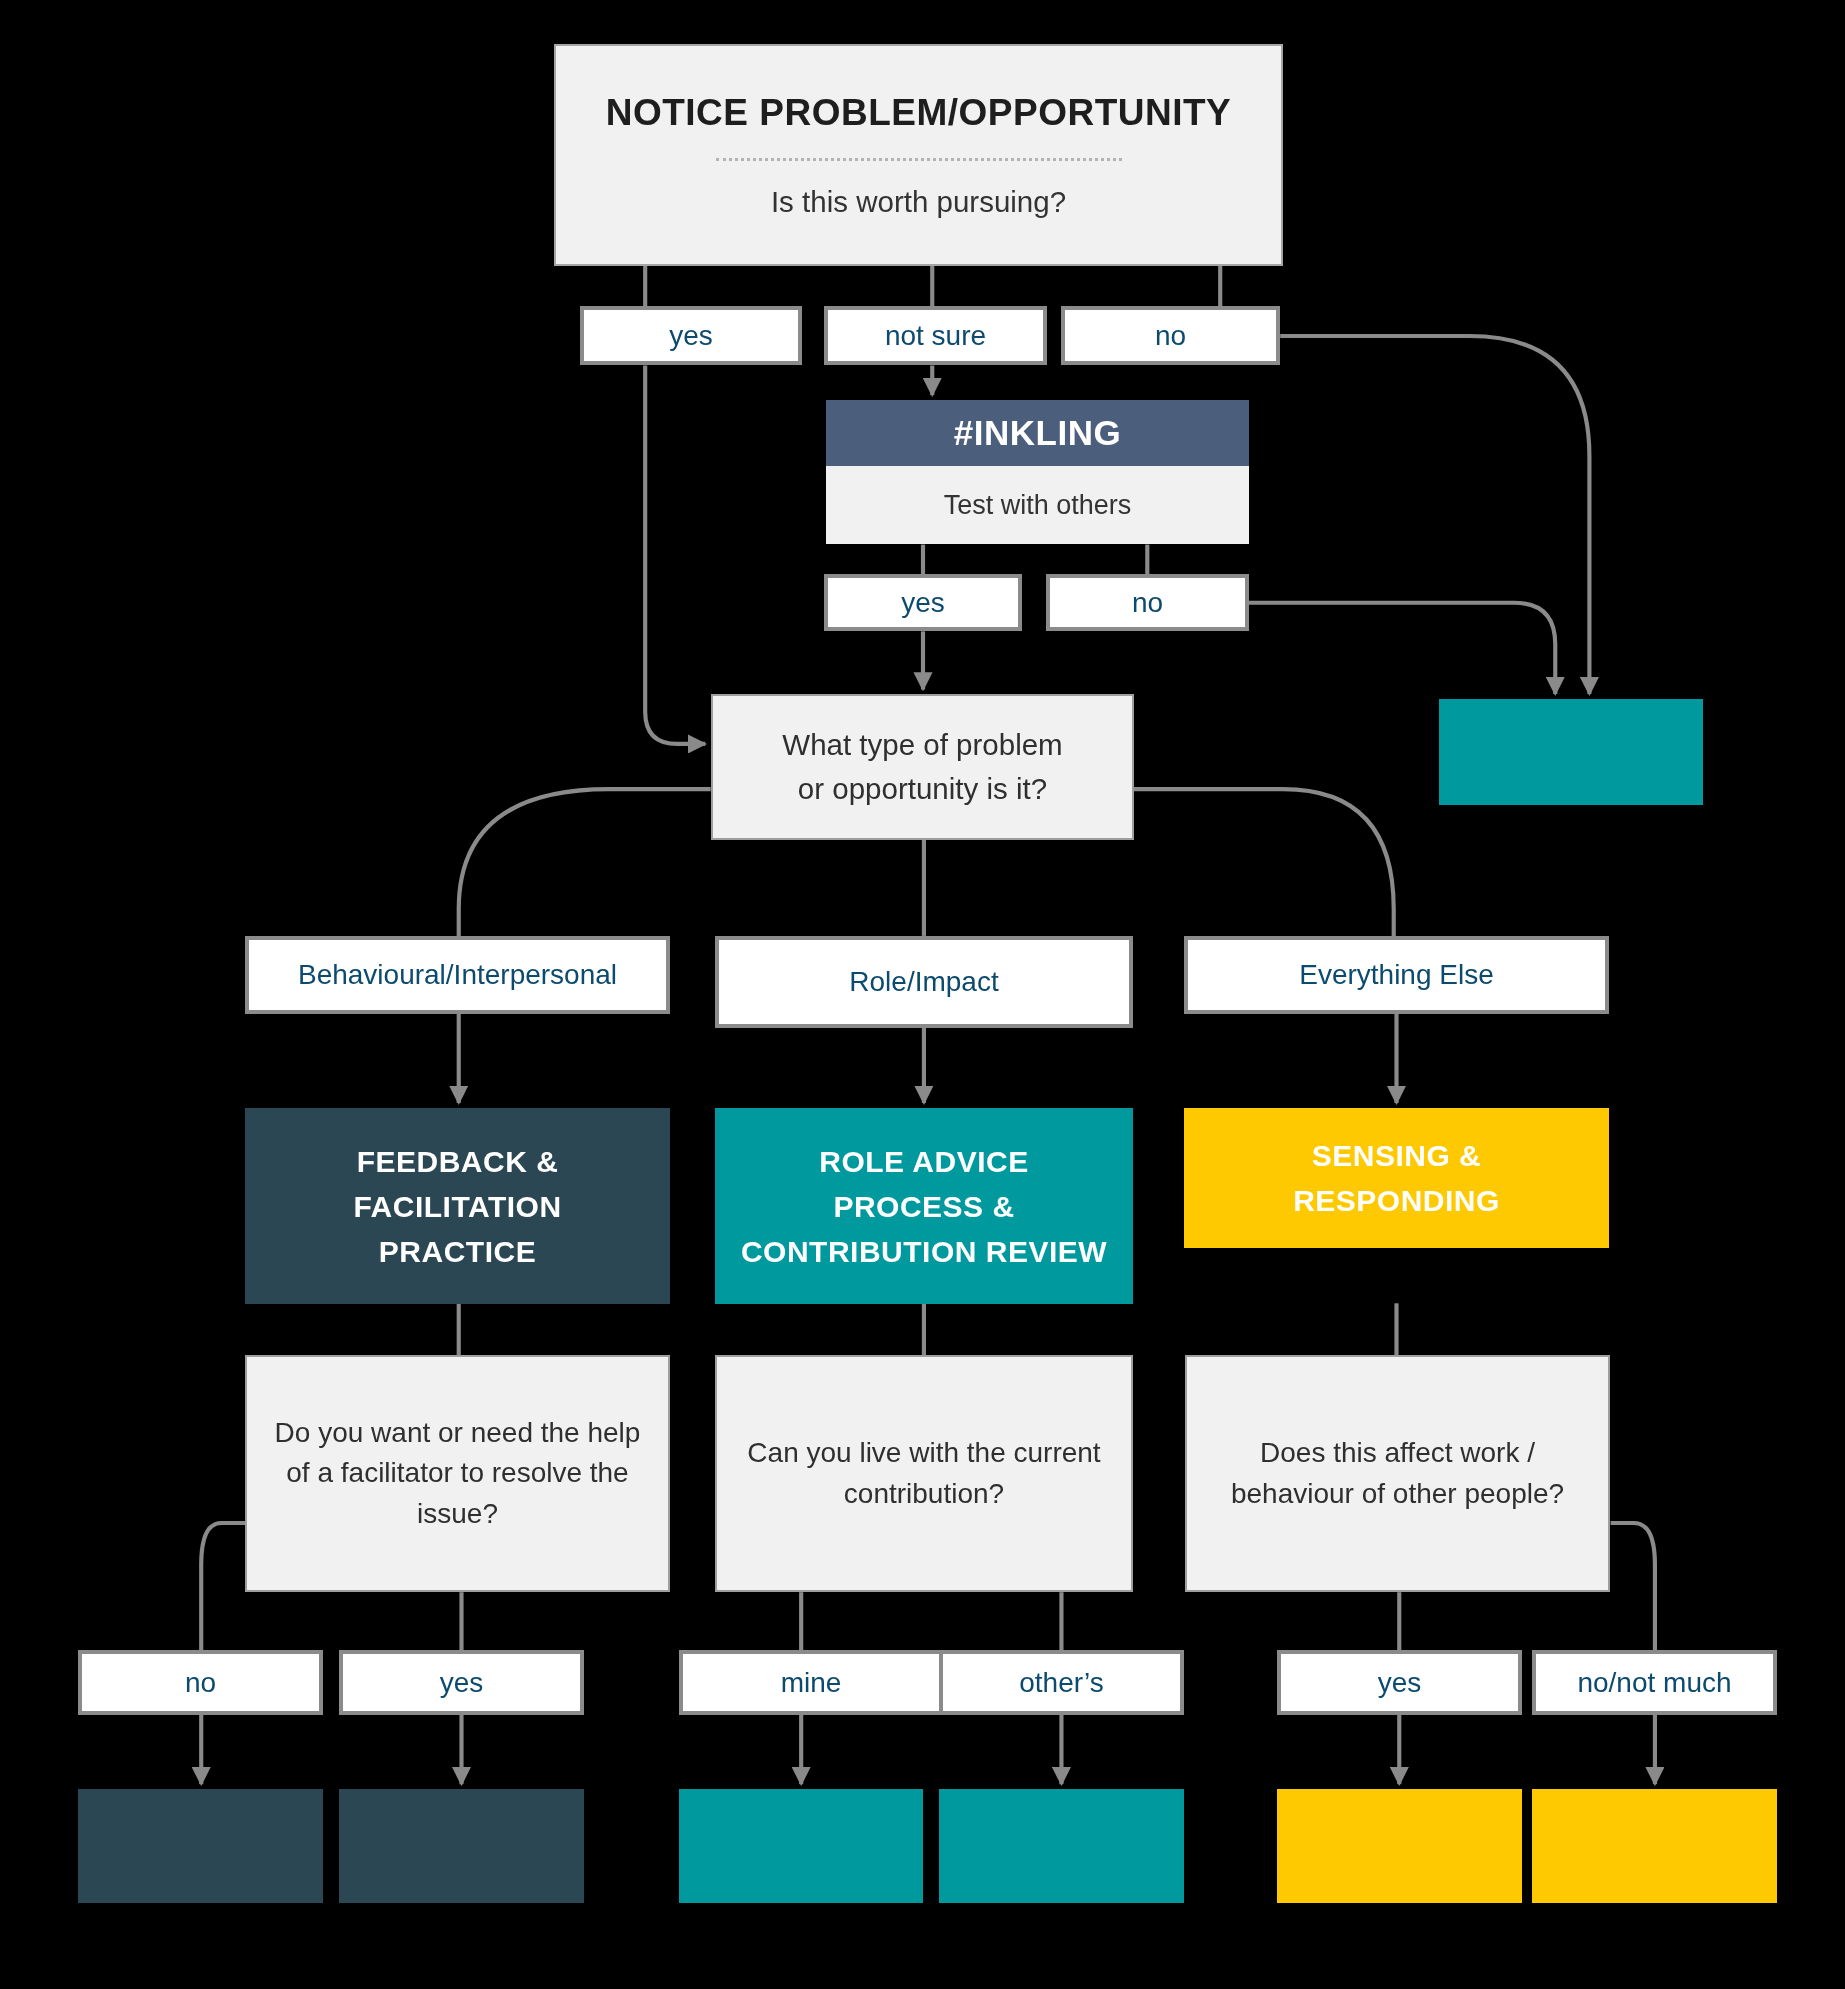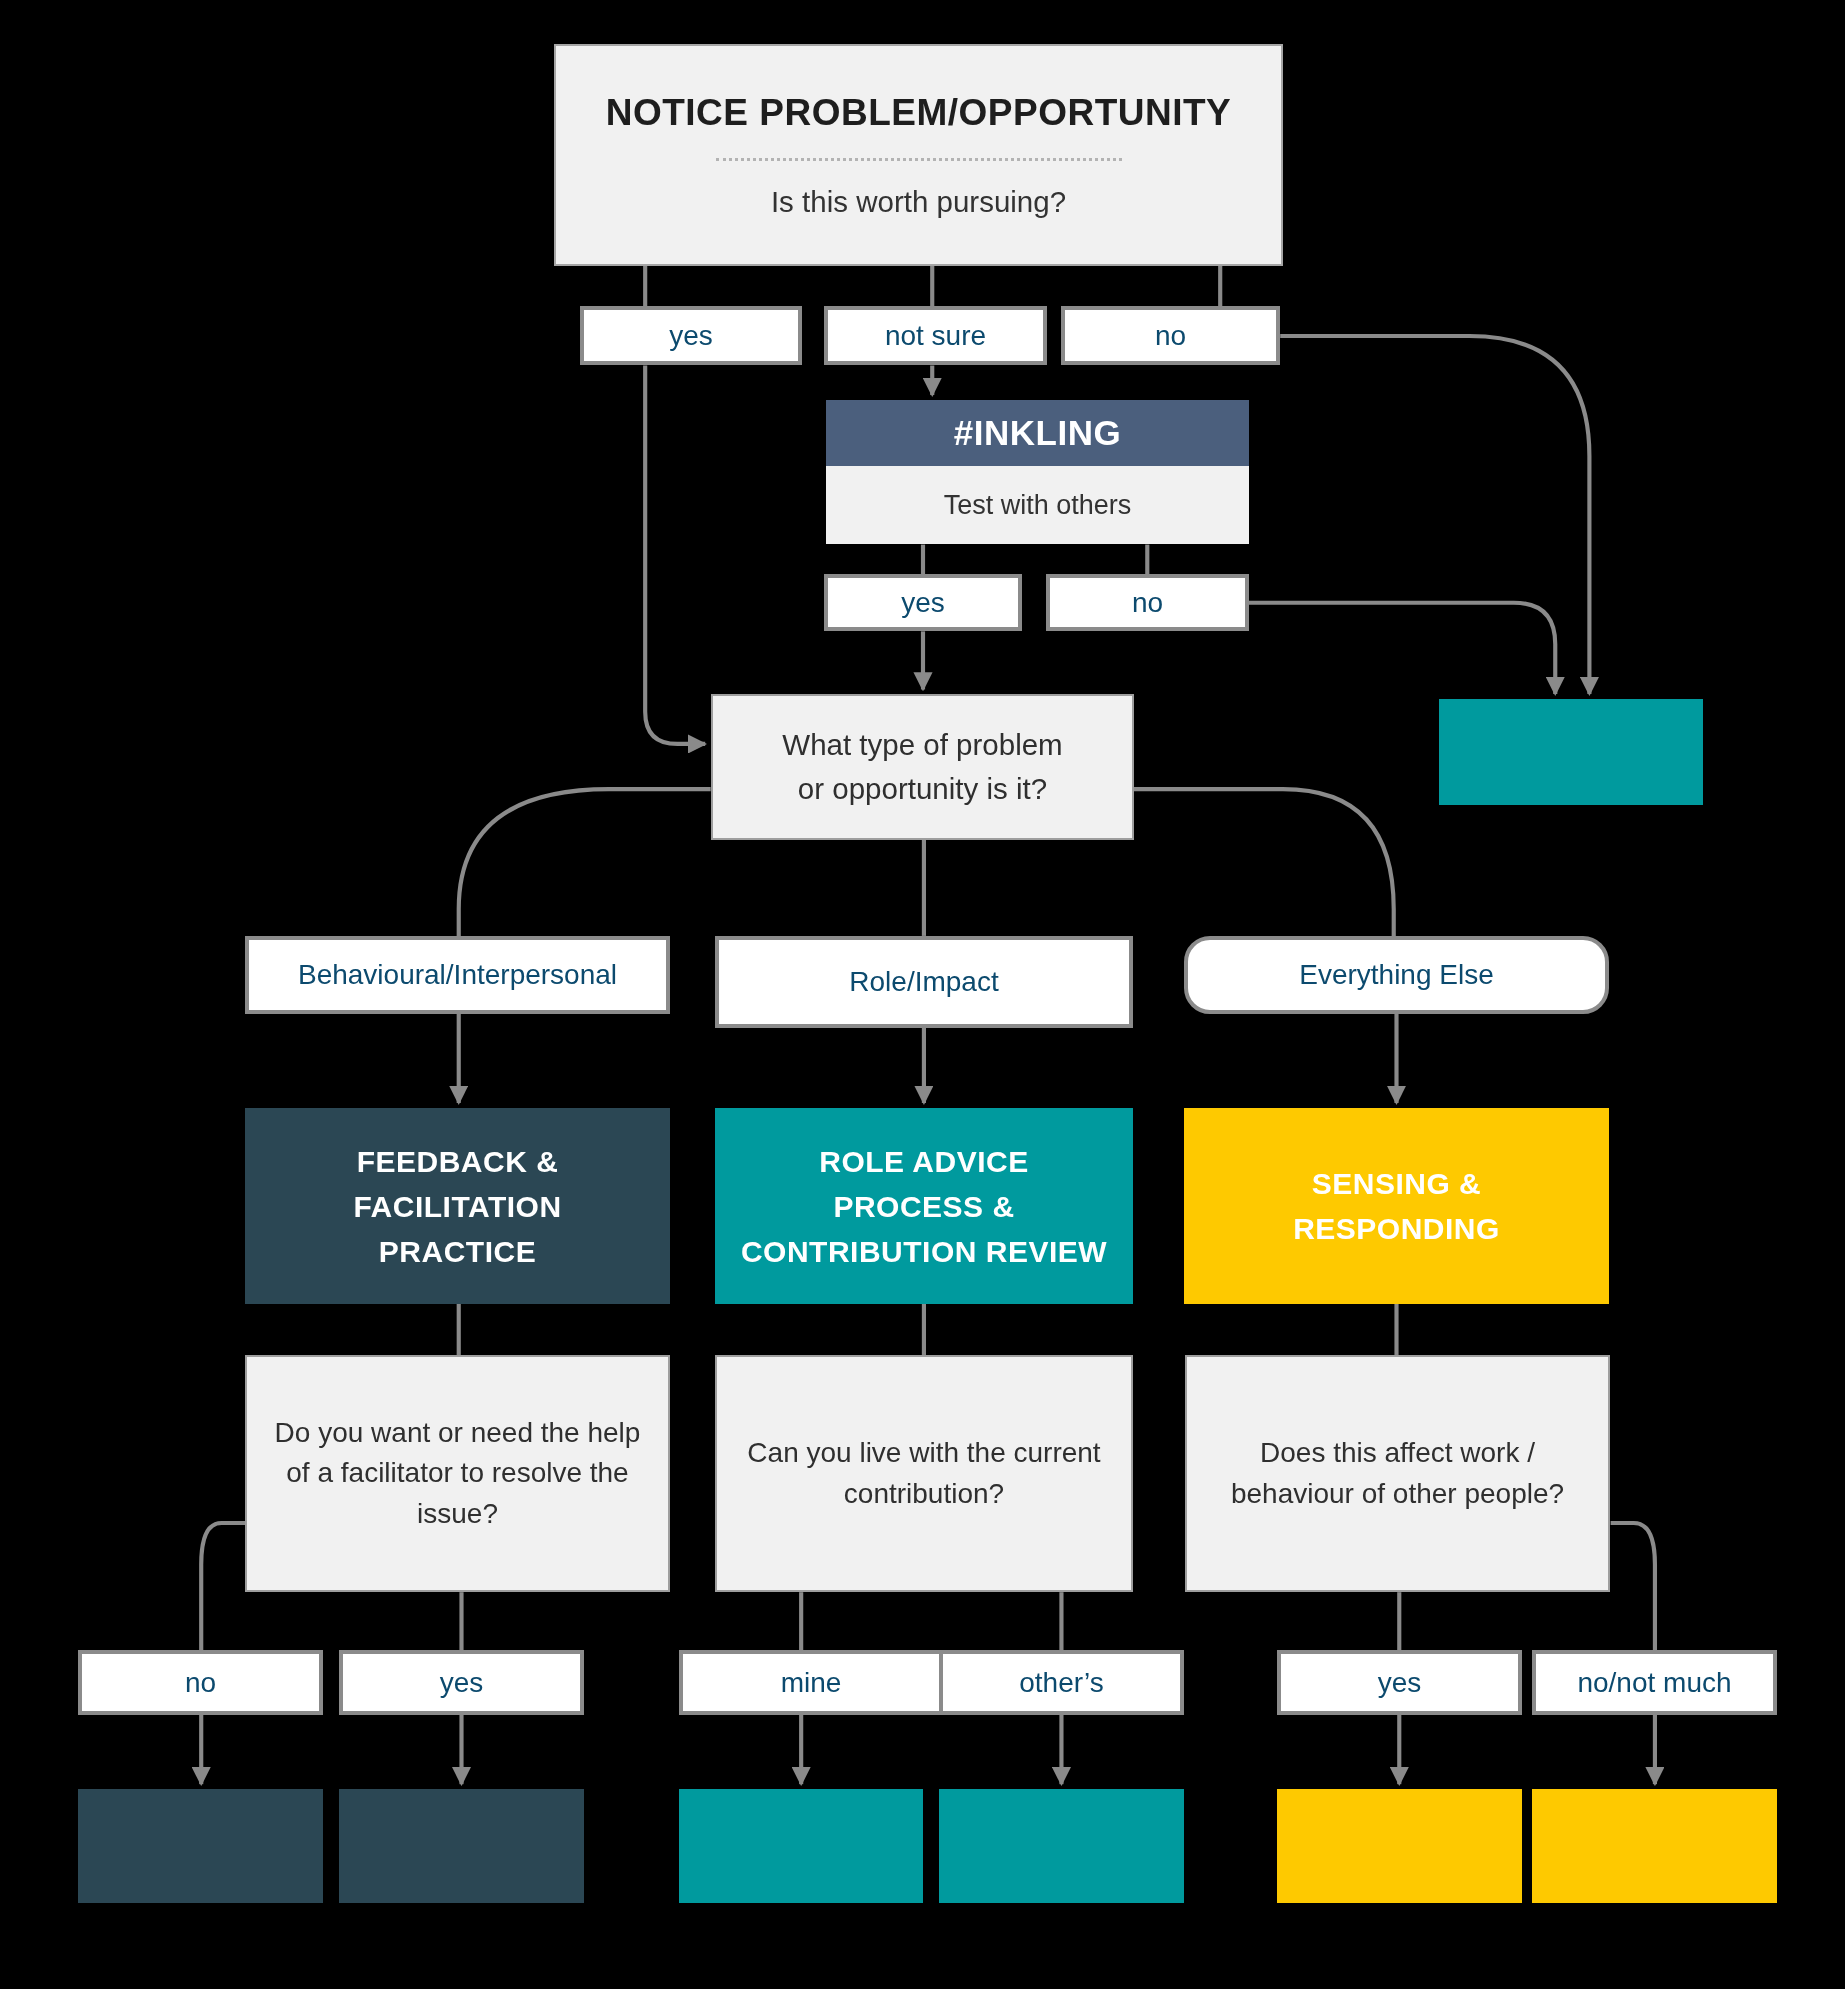--- a/index.html
+++ b/index.html
@@ -117,35 +117,35 @@
   </div>
 
   <div class="box fill-box" style="left:1439px;top:699px;width:264px;height:106px;background:#009a9e;"></div>
 
   <div class="box white-box" style="left:245px;top:936px;width:425px;height:78px;">
     <span>Behavioural/Interpersonal</span>
   </div>
   <div class="box white-box" style="left:715px;top:936px;width:418px;height:92px;">
     <span>Role/Impact</span>
   </div>
-  <div class="box white-box" style="left:1184px;top:936px;width:425px;height:78px;border-radius:26px;">
+  <div class="box white-box" style="left:1184px;top:936px;width:425px;height:78px;">
     <span>Everything Else</span>
   </div>
 
   <div class="box fill-box practice" style="left:245px;top:1108px;width:425px;height:196px;background:#2b4754;">
     <span class="multiline">FEEDBACK &amp;
 FACILITATION
 PRACTICE</span>
   </div>
   <div class="box fill-box practice" style="left:715px;top:1108px;width:418px;height:196px;background:#009a9e;">
     <span class="multiline">ROLE ADVICE
 PROCESS &amp;
 CONTRIBUTION REVIEW</span>
   </div>
-  <div class="box fill-box practice" style="left:1184px;top:1108px;width:425px;height:196px;background:#fec900;">
+  <div class="box fill-box practice" style="left:1184px;top:1108px;width:425px;height:140px;background:#fec900;">
     <span class="multiline">SENSING &amp;
 RESPONDING</span>
   </div>
 
   <div class="box gray-box question" style="left:245px;top:1355px;width:425px;height:237px;">
     <span class="multiline">Do you want or need the help
 of a facilitator to resolve the
 issue?</span>
   </div>
   <div class="box gray-box question" style="left:715px;top:1355px;width:418px;height:237px;">

